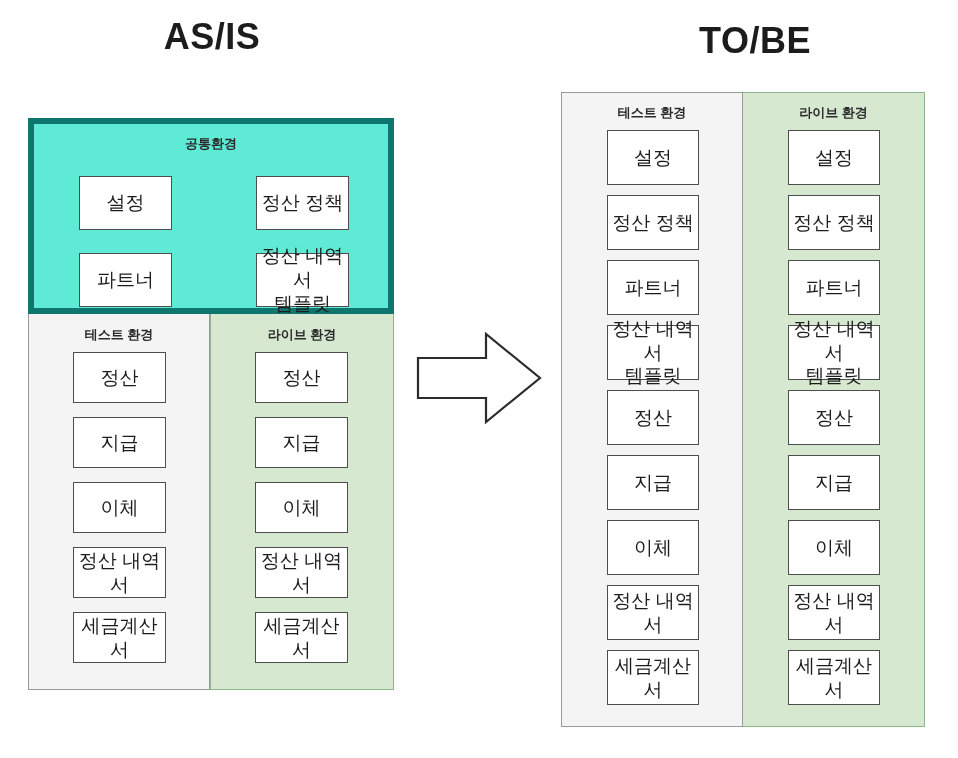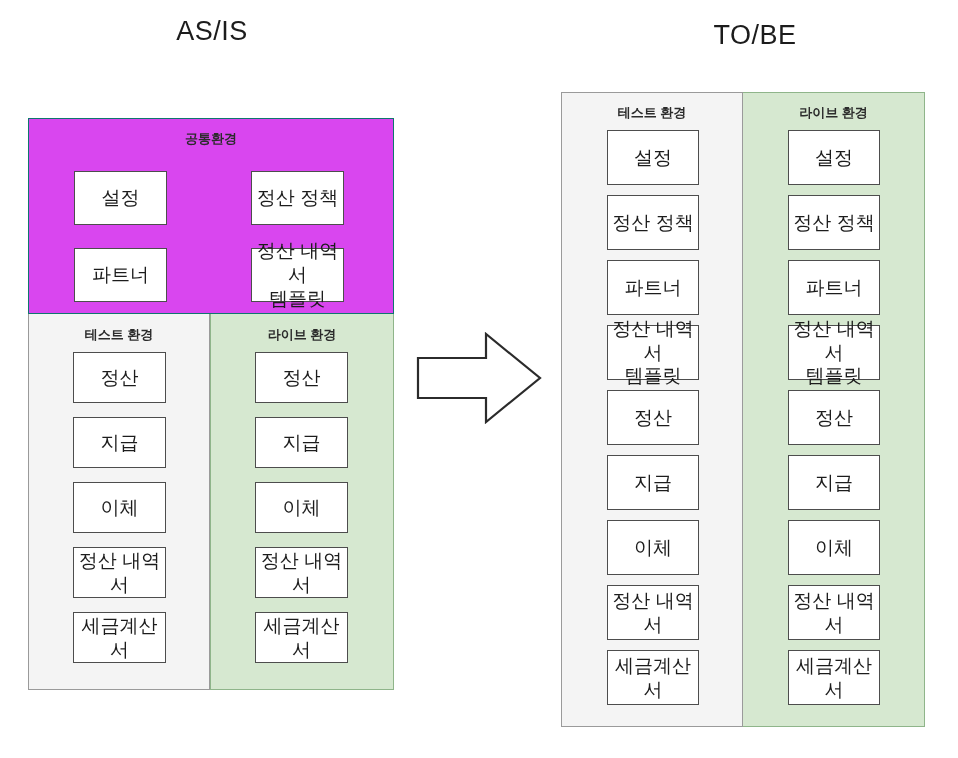--- a/index.html
+++ b/index.html
@@ -14,22 +14,22 @@
     position: relative;
     overflow: hidden;
     font-family: "Liberation Sans", "DejaVu Sans", sans-serif;
     color: #1a1a1a;
     -webkit-font-smoothing: antialiased;
   }
 
   
   .diagram-title {
     position: absolute;
-    font-size: 27px;
-    font-weight: 400;
+    font-size: 36px;
+    font-weight: 700;
     letter-spacing: 0.5px;
     color: #1c1c1c;
     text-align: center;
     white-space: nowrap;
   }
   #asis-title { left: 112px; top: 16px; width: 200px; }
   #tobe-title { left: 655px; top: 20px; width: 200px; }
 
   
   .panel {
@@ -46,22 +46,22 @@
     color: #2b2b2b;
     white-space: nowrap;
   }
 
   
   #asis-common {
     left: 28px;
     top: 118px;
     width: 366px;
     height: 196px;
-    background: #d946ef;
-    border: 1px solid #0f766e;
+    background: #5eead4;
+    border: 6px solid #0f766e;
   }
   #asis-common .panel-label { top: 11px; }
 
   #asis-test {
     left: 28px;
     top: 314px;
     width: 182px;
     height: 376px;
     background: #f4f4f4;
     border: 1px solid #9a9a9a;

